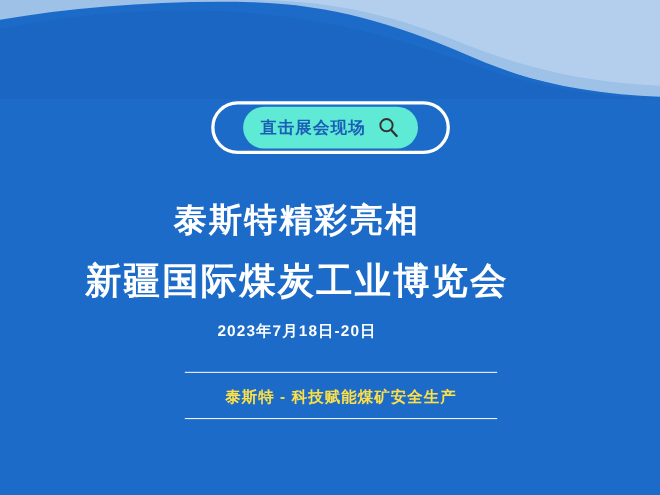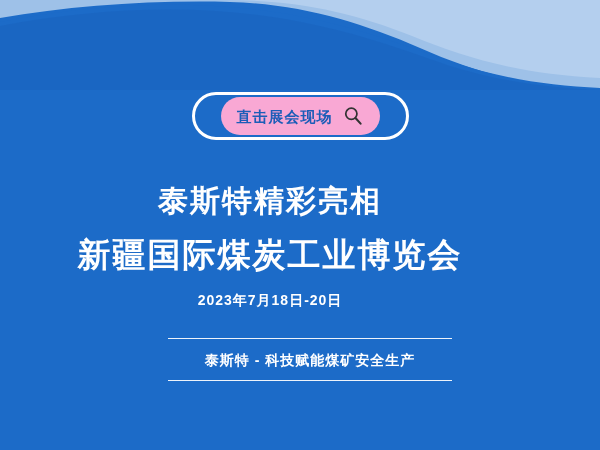--- a/index.html
+++ b/index.html
@@ -56,21 +56,21 @@
     box-sizing: border-box;
   }
   .badge-inner {
     display: flex;
     align-items: center;
     justify-content: center;
     gap: 9px;
     height: 38px;
     padding: 0 16px;
     border-radius: 20px;
-    background: #f9a8d4;
+    background: #5eead4;
     box-sizing: border-box;
   }
   .badge-text {
     font-size: 15px;
     font-weight: bold;
     color: #1C5DB8;
     letter-spacing: 1px;
     line-height: 1;
     white-space: nowrap;
   }
@@ -127,21 +127,21 @@
   .rule {
     width: 100%;
     height: 1px;
     background: #ffffff;
     opacity: 0.92;
   }
   .tagline {
     text-align: center;
     font-size: 14px;
     font-weight: bold;
-    color: #ffffff;
+    color: #fde047;
     letter-spacing: 1px;
     line-height: 1;
     padding: 14px 0 13px 0;
     white-space: nowrap;
   }
 </style>
 </head>
 <body>
 
 <div id="poster">

